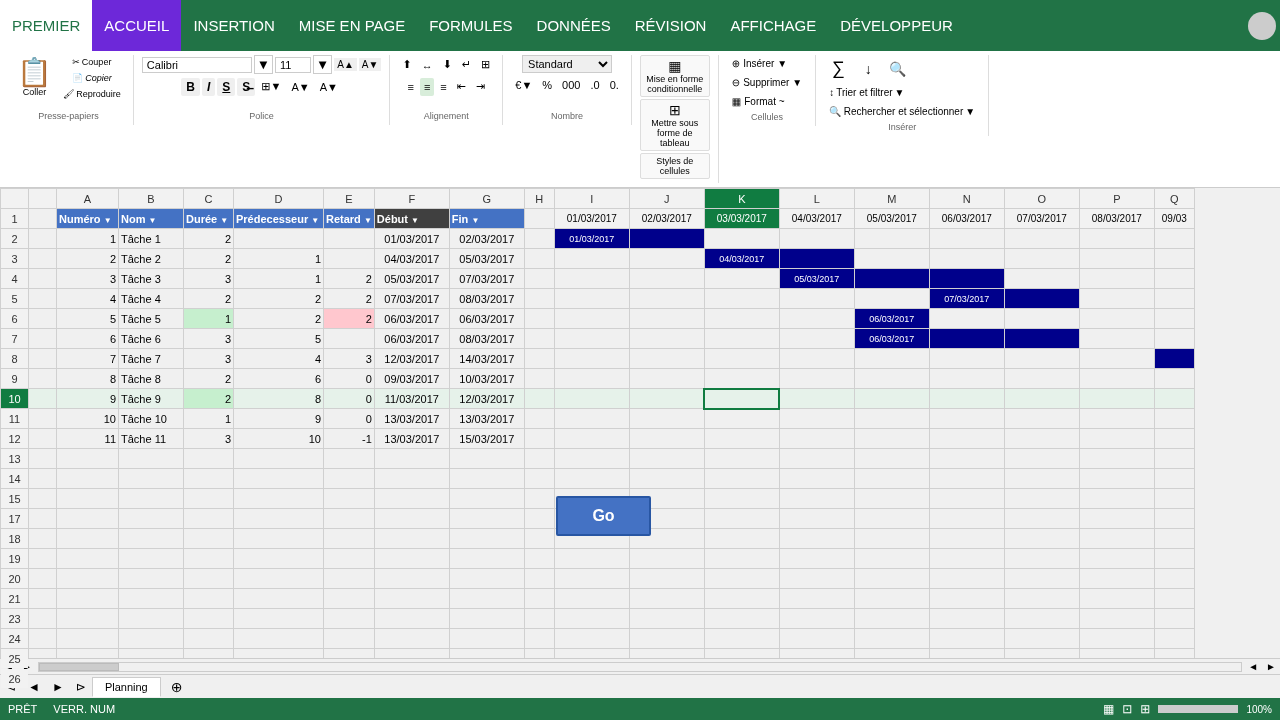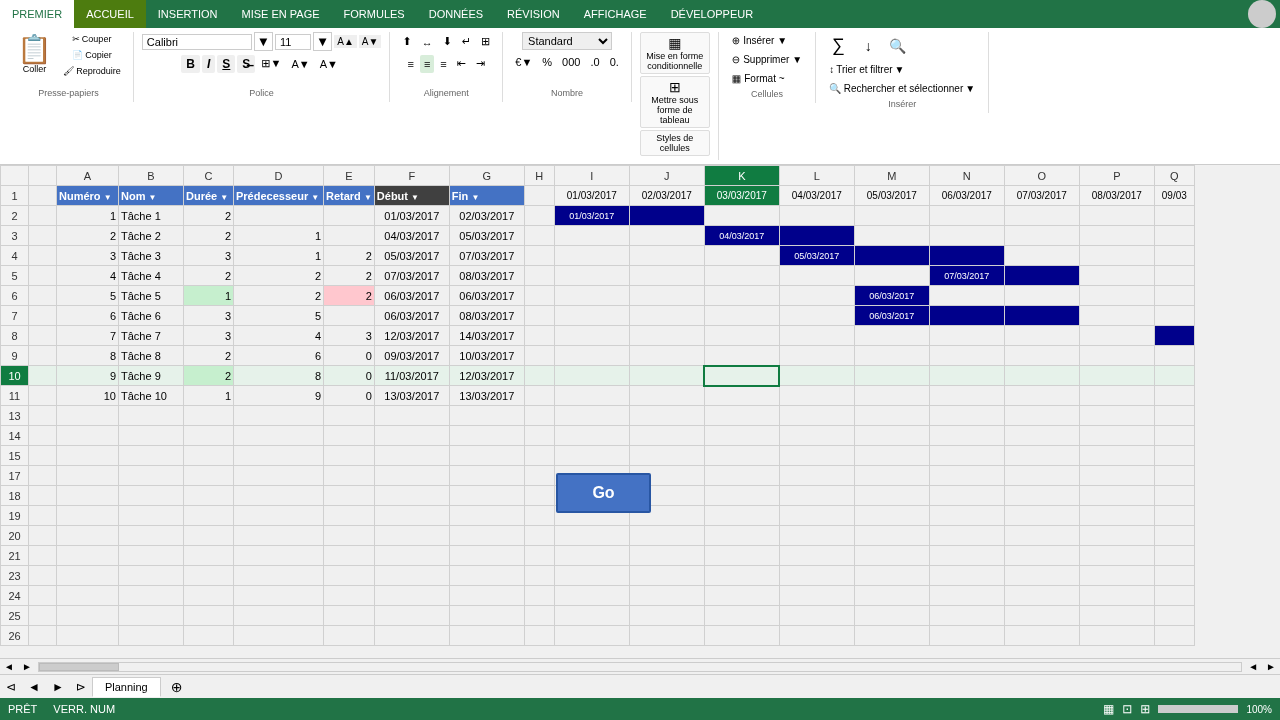--- a/index.html
+++ b/index.html
@@ -1,18 +1,18 @@
 <!DOCTYPE html>
 <html><head>
   <meta charset="utf-8">
   <style>
     * { box-sizing: border-box; margin: 0; padding: 0; }
     body { font-family: 'Segoe UI', Arial, sans-serif; font-size: 11px; background: #f0f0f0; overflow: hidden; }
     .ribbon-tabs { display: flex; background: #217346; padding: 0; }
-    .ribbon-tab { padding: 8px 12px; font-size: 11px; color: white; cursor: pointer; }
+    .ribbon-tab { padding: 17px 12px; font-size: 15px; color: white; cursor: pointer; }
     .ribbon-tab.active { background: white; color: #217346; }
     .ribbon-body { background: white; border-bottom: 1px solid #ccc; padding: 4px 8px; display: flex; align-items: flex-start; gap: 4px; }
     .ribbon-group { display: flex; flex-direction: column; align-items: flex-start; border-right: 1px solid #ddd; padding: 0 8px 4px 4px; min-height: 70px; }
     .ribbon-group-label { font-size: 9px; color: #666; margin-top: auto; padding-top: 2px; text-align: center; width: 100%; }
     .ribbon-group-content { display: flex; align-items: center; gap: 2px; flex: 1; }
     .ribbon-btn { display: flex; flex-direction: column; align-items: center; justify-content: center; padding: 2px 4px; cursor: pointer; border: 1px solid transparent; border-radius: 2px; font-size: 9px; min-width: 28px; }
     .font-row { display: flex; align-items: center; gap: 2px; }
     .font-input { width: 110px; font-size: 11px; border: 1px solid #ccc; padding: 1px 4px; }
     .font-size-input { width: 36px; font-size: 11px; border: 1px solid #ccc; padding: 1px 4px; }
     .font-size-btn { font-size: 10px; cursor: pointer; border: 1px solid transparent; padding: 0 2px; }
@@ -57,21 +57,21 @@
     .sheet-add { padding: 2px 6px; cursor: pointer; font-size: 14px; }
     .status-right { margin-left: auto; display: flex; gap: 8px; align-items: center; }
   </style>
 </head>
 <body>
 
 <div>
 
   <div class="ribbon-tabs">
     <div class="ribbon-tab active">PREMIER</div>
-    <div class="ribbon-tab" style="background:#4d7c0f;color:white;">ACCUEIL</div>
+    <div class="ribbon-tab" style="background:#6d28d9;color:white;">ACCUEIL</div>
     <div class="ribbon-tab">INSERTION</div>
     <div class="ribbon-tab">MISE EN PAGE</div>
     <div class="ribbon-tab">FORMULES</div>
     <div class="ribbon-tab">DONNÉES</div>
     <div class="ribbon-tab">RÉVISION</div>
     <div class="ribbon-tab">AFFICHAGE</div>
     <div class="ribbon-tab">DÉVELOPPEUR</div>
     <div style="margin-left:auto;display:flex;align-items:center;padding-right:4px;">
       <div style="width:28px;height:28px;border-radius:50%;background:#ccc;overflow:hidden;"></div>
     </div>
@@ -86,21 +86,21 @@
             <div style="font-size:28px;line-height:1;">📋</div>
             <div style="font-size:9px;">Coller</div>
           </div>
           <div style="display:flex;flex-direction:column;gap:2px;">
             <div class="ribbon-btn" style="flex-direction:row;gap:2px;padding:1px 3px;">
               <span>✂</span>
                 <span style="font-size:9px;">Couper</span>
             </div>
             <div class="ribbon-btn" style="flex-direction:row;gap:2px;padding:1px 3px;">
               <span>📄</span>
-                <span style="font-size:9px;">Copier</span>
+                <span style="font-size:9px;font-style:italic;">Copier</span>
             </div>
             <div class="ribbon-btn" style="flex-direction:row;gap:2px;padding:1px 3px;">
               <span>🖌</span>
                 <span style="font-size:9px;">Reproduire</span>
             </div>
           </div>
         </div>
       </div>
       <div class="ribbon-group-label">Presse-papiers</div>
     </div>
@@ -520,20 +520,41 @@
             <td></td>
             <td></td>
             <td></td>
             <td></td>
             <td></td>
             <td></td>
             <td></td>
             <td></td>
           </tr>
 
+          <tr>
+            <td class="row-header">12</td>
+            <td></td>
+            <td class="num-cell">11</td>
+            <td>Tâche 11</td>
+            <td class="num-cell">3</td>
+            <td class="num-cell">10</td>
+            <td class="num-cell">-1</td>
+            <td class="date-cell">13/03/2017</td>
+            <td class="date-cell">15/03/2017</td>
+            <td></td>
+            <td></td>
+            <td></td>
+            <td></td>
+            <td></td>
+            <td></td>
+            <td></td>
+            <td></td>
+            <td></td>
+            <td></td>
+          </tr>
 
           <tr>
               <td class="row-header">13</td>
               <td></td>
               <td></td>
               <td></td>
               <td></td>
               <td></td>
               <td></td>
               <td></td>

